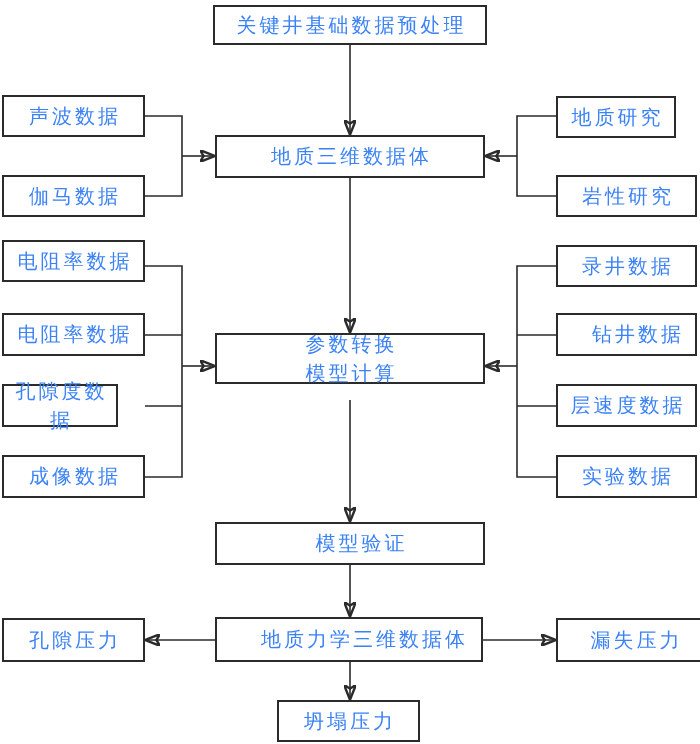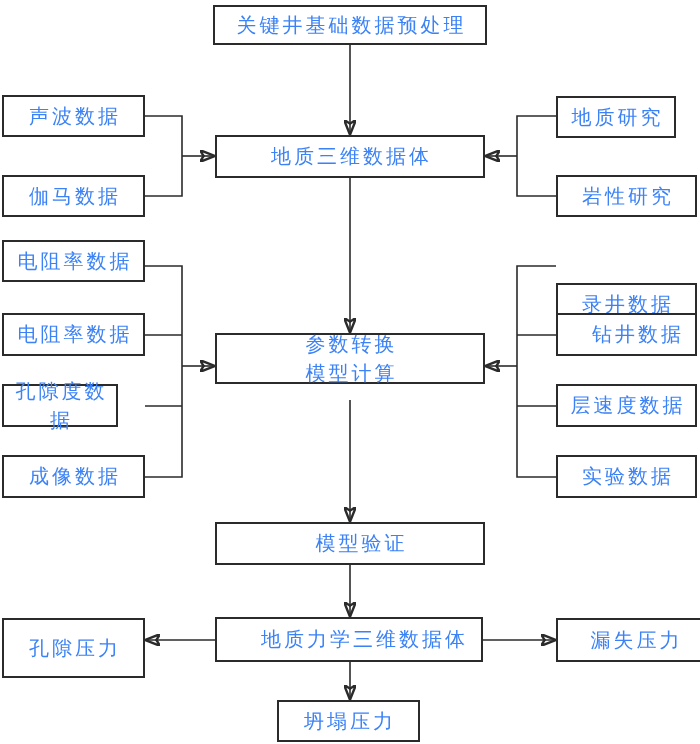--- a/index.html
+++ b/index.html
@@ -118,38 +118,38 @@
   </div>
   <div class="node" style="left:2px;   top:455px; width:143px; height:43px;">
     <span class="label">成像数据</span>
   </div>
 
   <div class="node" style="left:215px; top:333px; width:270px; height:51px;">
     <span class="label">参数转换
 模型计算</span>
   </div>
 
-  <div class="node" style="left:556px; top:245px; width:141px; height:42px;margin-top:38px;">
+  <div class="node" style="left:556px; top:245px; width:141px; height:42px;">
     <span class="label">录井数据</span>
   </div>
   <div class="node" style="left:556px; top:313px; width:141px; height:43px;padding-left:20px;">
     <span class="label">钻井数据</span>
   </div>
   <div class="node" style="left:556px; top:384px; width:141px; height:43px;">
     <span class="label">层速度数据</span>
   </div>
   <div class="node" style="left:556px; top:455px; width:141px; height:43px;">
     <span class="label">实验数据</span>
   </div>
 
   <div class="node" style="left:215px; top:522px; width:270px; height:43px;padding-left:20px;">
     <span class="label">模型验证</span>
   </div>
 
-  <div class="node" style="left:2px;   top:618px; width:143px; height:60px;">
+  <div class="node" style="left:2px;   top:618px; width:143px; height:44px;">
     <span class="label">孔隙压力</span>
   </div>
   <div class="node" style="left:215px; top:617px; width:268px; height:45px;padding-left:28px;">
     <span class="label">地质力学三维数据体</span>
   </div>
   <div class="node" style="left:556px; top:618px; width:158px; height:44px;">
     <span class="label">漏失压力</span>
   </div>
 
   <div class="node" style="left:277px; top:700px; width:143px; height:42px;">

